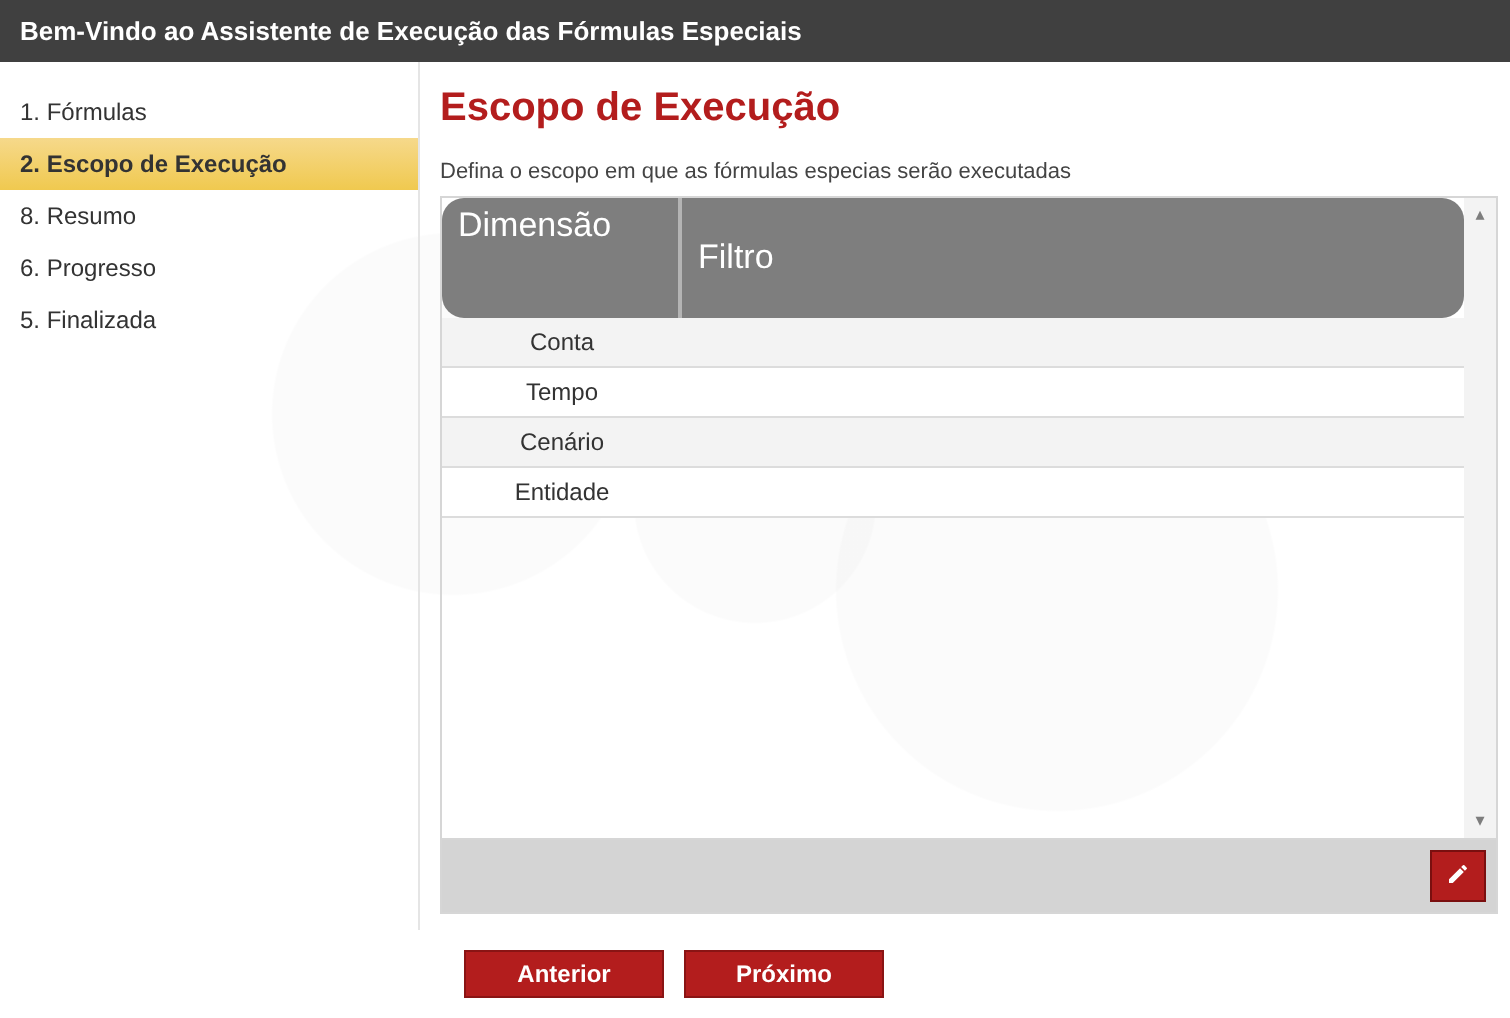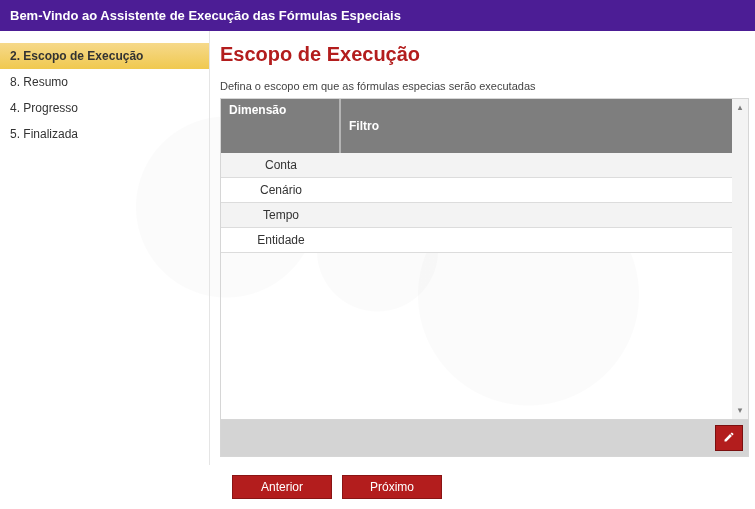--- a/index.html
+++ b/index.html
@@ -6,21 +6,21 @@
     body {
       width: 755px;
       height: 509px;
       font-family: Arial, sans-serif;
       font-size: 12px;
       background: #fff;
       position: relative;
       overflow: hidden;
     }
     .header {
-      background: #4c1d95;
+      background: #404040;
       color: #fff;
       padding: 8px 10px;
       font-weight: bold;
       font-size: 13px;
     }
     .content-wrap {
       display: flex;
       height: 440px;
       background: #fff;
       background-image:
@@ -68,22 +68,23 @@
       min-height: 0;
     }
     .table-body {
       flex: 1;
       overflow: hidden;
     }
     .thead {
       display: flex;
       background: #7e7e7e;
       color: #fff;
-      font-weight: bold;
-      font-size: 12px;
+      font-weight: normal;
+      font-size: 17px;
+      border-radius: 11px;
     }
     .th-dim {
       width: 120px;
       padding: 4px 8px;
       border-right: 2px solid #b4b4b4;
     }
     .th-filter {
       flex: 1;
       padding: 20px 8px;
     }
@@ -141,20 +142,21 @@
     .edit-btn svg { fill: #fff; }
     .footer {
       position: absolute;
       bottom: 0;
       left: 0;
       right: 6px;
       padding: 10px 12px;
       display: flex;
       gap: 10px;
       background: #fff;
+      font-weight: bold;
     }
     .btn {
       background: #b31d1d;
       color: #fff;
       border: 1px solid #8a1414;
       padding: 4px 0;
       width: 100px;
       text-align: center;
       font-size: 12px;
       cursor: pointer;
@@ -169,28 +171,31 @@
 </head>
 <body>
 
 <div class="header">
   <span>Bem-Vindo ao Assistente de Execução das Fórmulas Especiais</span>
 </div>
 
 <div class="content-wrap">
 
   <div class="sidebar">
+    <div class="sidebar-item">
+      <span>1. Fórmulas</span>
+    </div>
     <div class="sidebar-item active">
       <span>2. Escopo de Execução</span>
     </div>
     <div class="sidebar-item">
       <span>8. Resumo</span>
     </div>
     <div class="sidebar-item">
-      <span>4. Progresso</span>
+      <span>6. Progresso</span>
     </div>
     <div class="sidebar-item">
       <span>5. Finalizada</span>
     </div>
   </div>
 
   <div class="main">
     <div class="title">Escopo de Execução</div>
     <div class="subtitle">Defina o escopo em que as fórmulas especias serão executadas</div>
 
@@ -198,25 +203,25 @@
       <div class="table-body">
         <div class="thead">
           <div class="th-dim">Dimensão</div>
           <div class="th-filter">Filtro</div>
         </div>
         <div class="row">
           <div class="cell-dim">Conta</div>
           <div class="cell-filter"></div>
         </div>
         <div class="row">
+          <div class="cell-dim">Tempo</div>
+          <div class="cell-filter"></div>
+        </div>
+        <div class="row">
           <div class="cell-dim">Cenário</div>
-          <div class="cell-filter"></div>
-        </div>
-        <div class="row">
-          <div class="cell-dim">Tempo</div>
           <div class="cell-filter"></div>
         </div>
         <div class="row">
           <div class="cell-dim">Entidade</div>
           <div class="cell-filter"></div>
         </div>
       </div>
       <div class="scroll-col">
         <span class="scroll-chevron">▴</span>
         <span class="scroll-chevron">▾</span>

